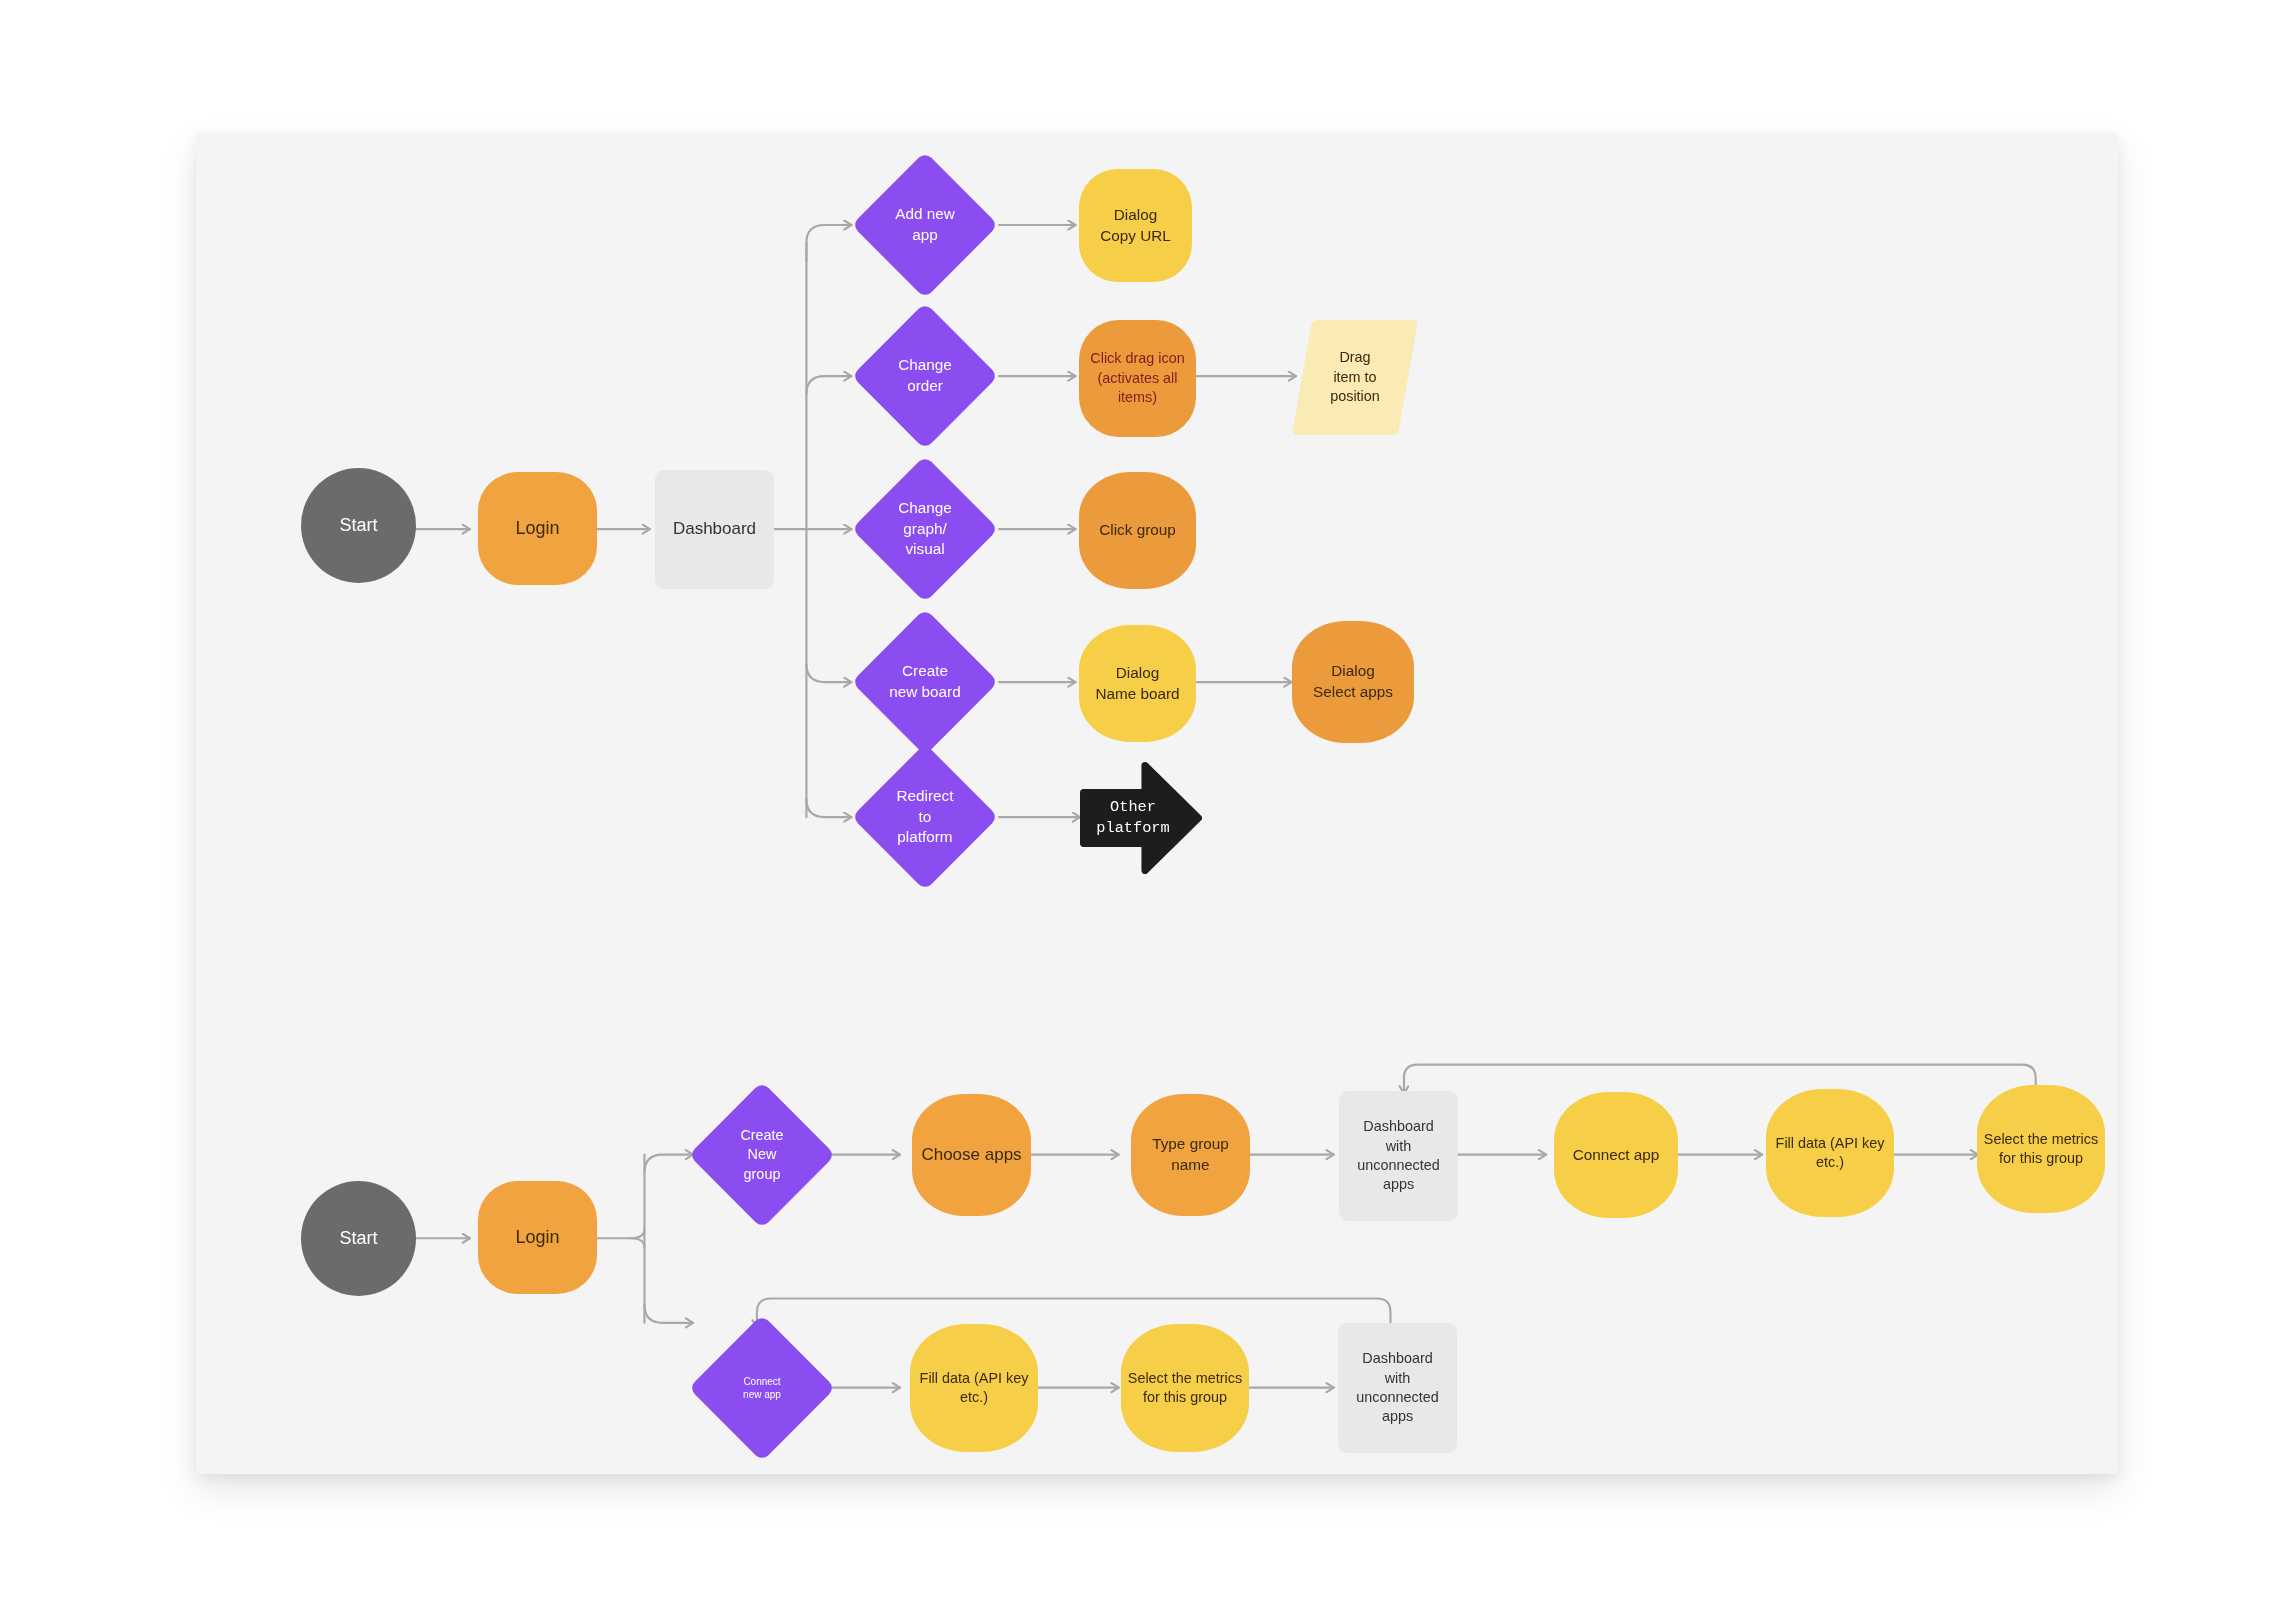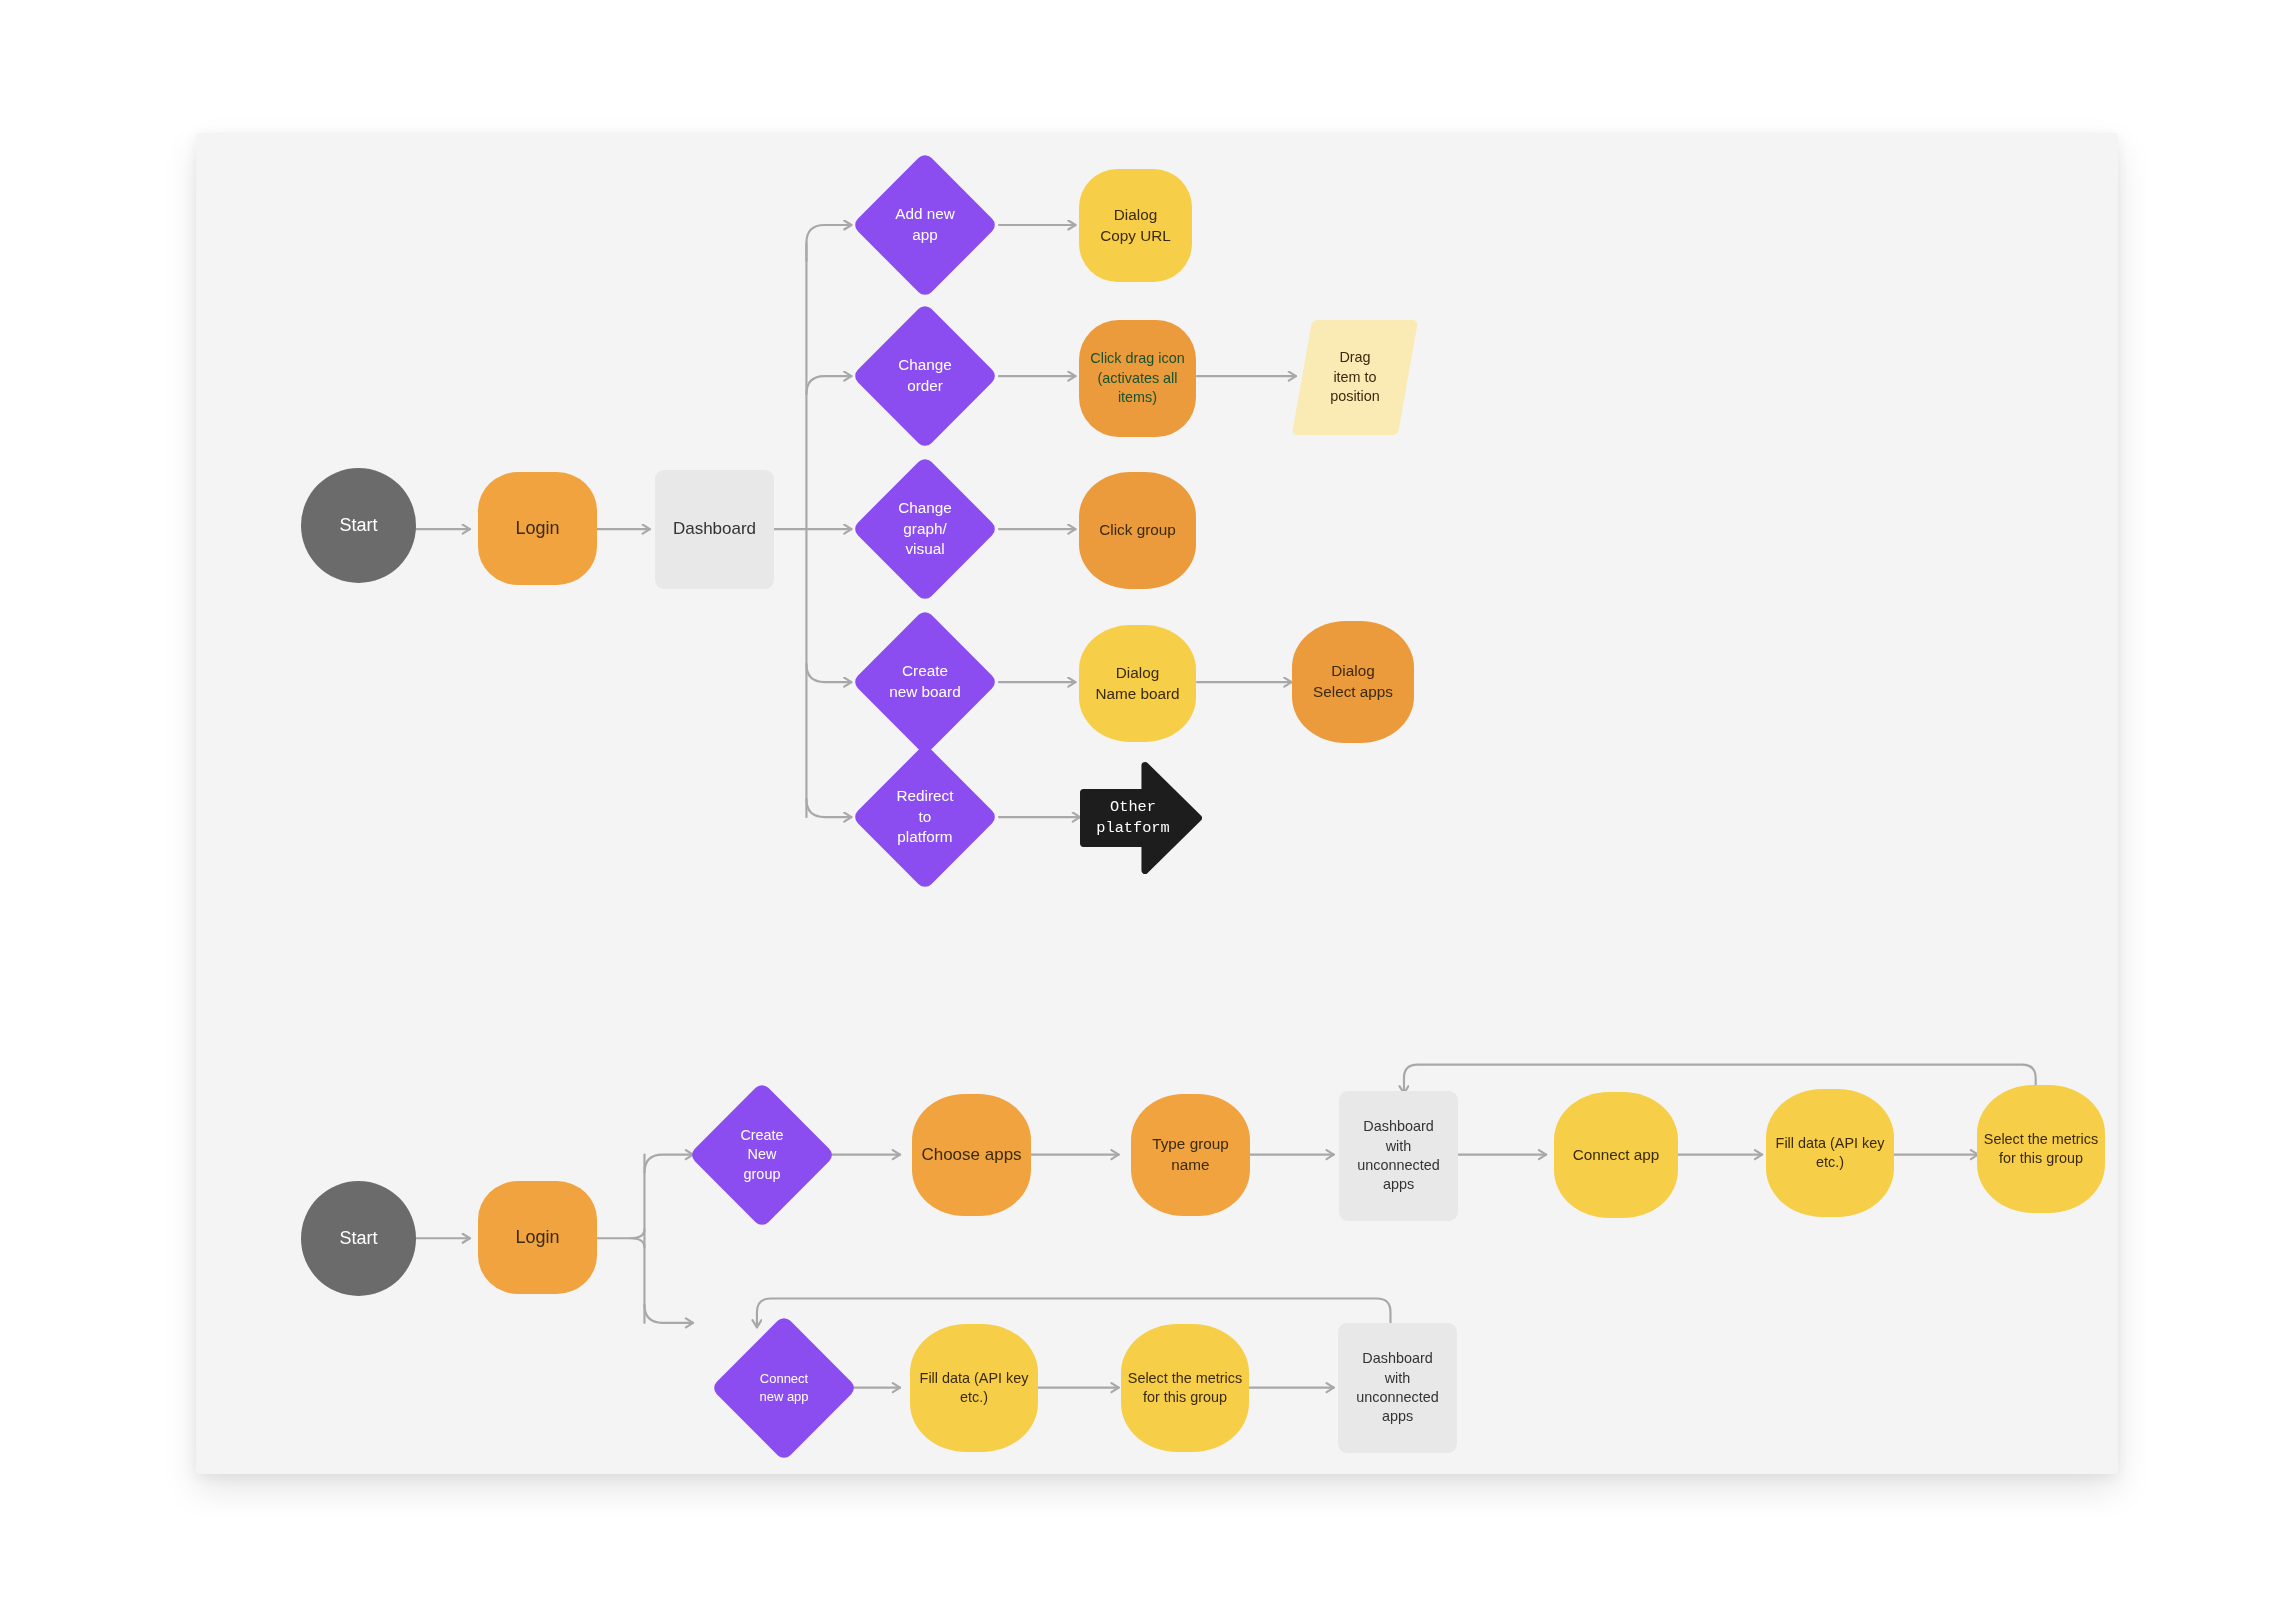--- a/index.html
+++ b/index.html
@@ -163,21 +163,21 @@
   <span class="lbl">Dialog
 Copy URL</span>
 </div>
 
 <div class="node diamond" style="left:873px;top:324px;width:104px;height:104px;color:#fff;font-size:15.3px;">
   <span class="dshape" style="background:#8b4df0;"></span>
   <span class="lbl">Change
 order</span>
 </div>
 
-<div class="node squircle" style="left:1079px;top:320px;width:117px;height:117px;background:#eb9a3c;color:#14532d;font-size:14.4px;">
+<div class="node squircle" style="left:1079px;top:320px;width:117px;height:117px;background:#eb9a3c;color:#7f1d1d;font-size:14.4px;">
   <span class="lbl">Click drag icon
 (activates all
 items)</span>
 </div>
 
 <div class="node para" style="left:1302px;top:320px;width:106px;height:115px;color:#3a2a10;font-size:14.4px;">
   <span class="pshape" style="background:#faeab4;"></span>
   <span class="lbl">Drag
 item to
 position</span>
@@ -261,21 +261,21 @@
 <div class="node blob" style="left:1766px;top:1089px;width:128px;height:128px;background:#f6ce48;color:#3a2a10;font-size:14.4px;">
   <span class="lbl">Fill data (API key
 etc.)</span>
 </div>
 
 <div class="node blob" style="left:1977px;top:1085px;width:128px;height:128px;background:#f6ce48;color:#3a2a10;font-size:14.4px;">
   <span class="lbl">Select the metrics
 for this group</span>
 </div>
 
-<div class="node diamond" style="left:732px;top:1336px;width:104px;height:104px;color:#fff;font-size:13px;align-items:center;">
+<div class="node diamond" style="left:710px;top:1336px;width:104px;height:104px;color:#fff;font-size:10px;align-items:center;">
   <span class="dshape" style="background:#8b4df0;"></span>
   <span class="lbl">Connect
 new app</span>
 </div>
 
 <div class="node blob" style="left:910px;top:1324px;width:128px;height:128px;background:#f6ce48;color:#3a2a10;font-size:14.4px;">
   <span class="lbl">Fill data (API key
 etc.)</span>
 </div>
 

